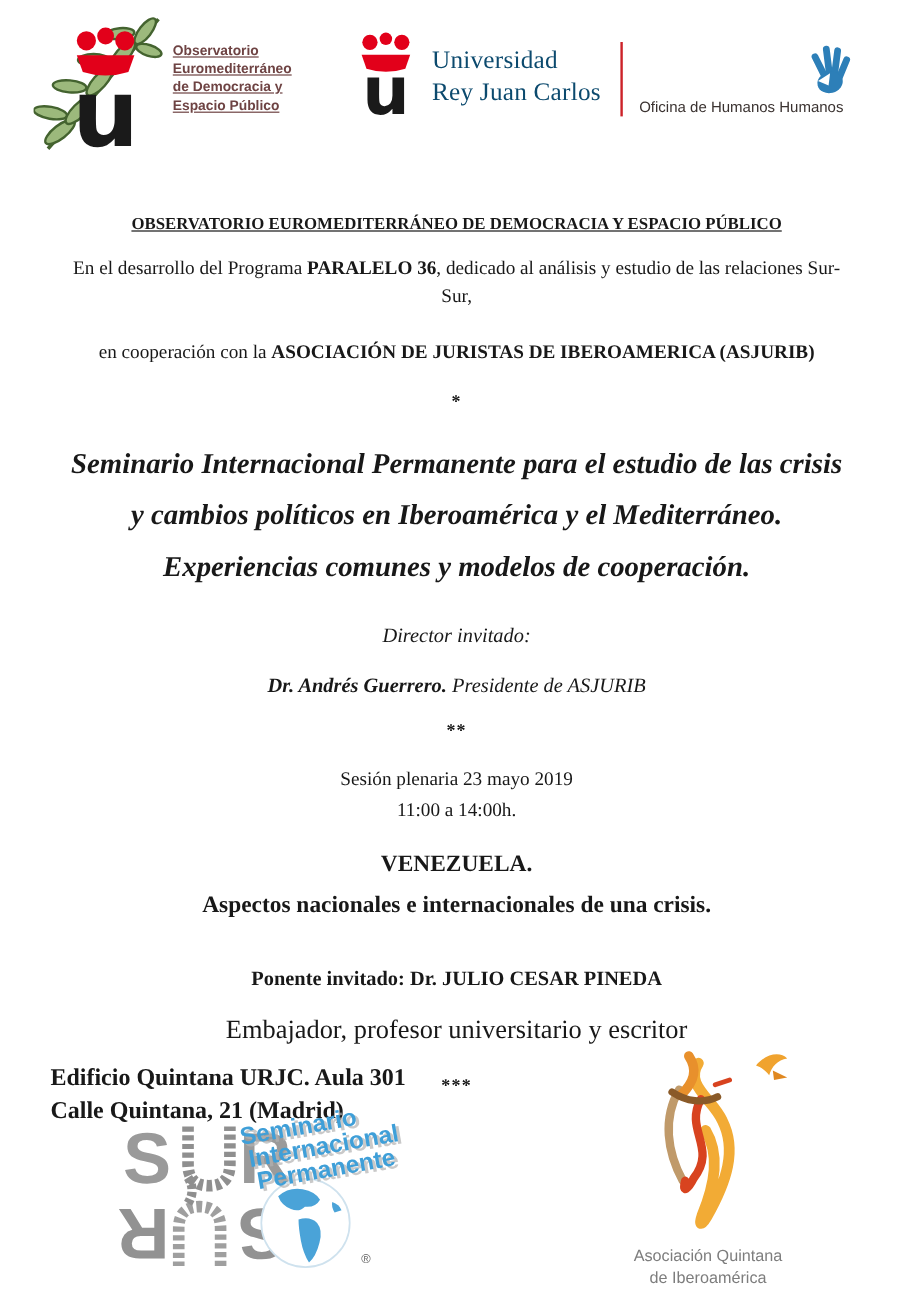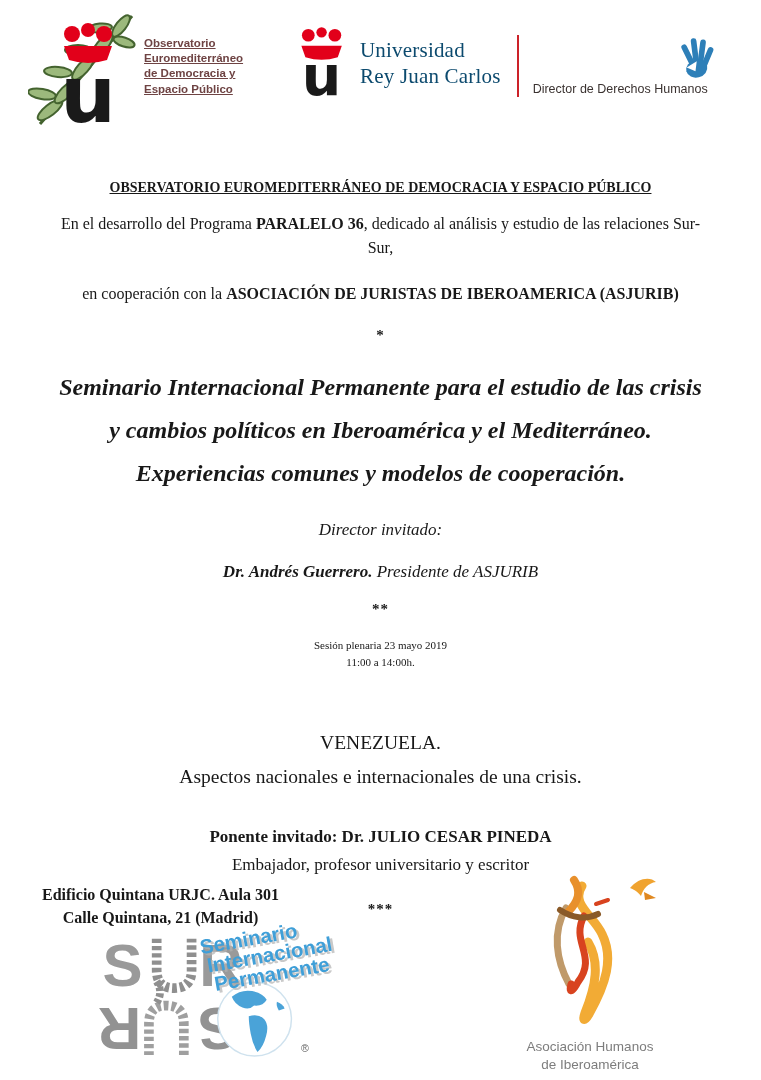--- a/index.html
+++ b/index.html
@@ -30,28 +30,28 @@
   .main-title { font-size:14px; font-weight:bold; text-decoration:underline; line-height:1.65; margin-top:6px; }
   .para { font-size:16px; line-height:1.5; margin-top:13px; }
   .para.p2 { margin-top:22px; }
   .sep { font-size:15px; font-weight:bold; margin-top:21px; letter-spacing:1px; }
   .seminar { font-size:24px; font-weight:bold; font-style:italic; line-height:1.8; margin-top:22px; }
   .director-label { font-size:17px; font-weight:normal; font-style:italic; margin-top:24px; }
   .director-line { font-size:17px; margin-top:22px; }
   .director-line .name { font-weight:bold; font-style:italic; }
   .director-line .role { font-style:italic; }
   .sep2 { margin-top:19px; }
-  .session { font-size:11px; line-height:1.62; margin-top:19px; }
-  .event-title { font-size:19.5px; font-weight:normal; line-height:1.72; margin-top:54px; }
+  .session { font-size:16px; line-height:1.62; margin-top:19px; }
+  .event-title { font-size:19.5px; font-weight:bold; line-height:1.72; margin-top:16px; }
   .speaker { font-size:17px; font-weight:bold; margin-top:34px; }
-  .speaker-desc { font-size:17px; margin-top:8px; }
+  .speaker-desc { font-size:22px; margin-top:19px; }
   .sep3 { margin-top:26px; }
   
-  .address { position:absolute; left:42px; top:884px; text-align:center;
-    font-size:16px; font-weight:bold; line-height:1.42; }
+  .address { position:absolute; left:42px; top:884px; text-align:left;
+    font-size:20px; font-weight:bold; line-height:1.42; }
   .sursur-logo { position:absolute; left:84px; top:924px; }
   .aji-logo { position:absolute; left:502px; top:870px; }
   .aji-caption { position:absolute; left:470px; top:1038px; width:240px; text-align:center;
     font-family:"Liberation Sans", sans-serif; font-size:13.5px; color:#7d7d7d; line-height:1.35; }
 </style>
 </head>
 <body>
 
 <div class="page">
 
@@ -108,21 +108,21 @@
       <svg class="hand" width="40" height="44" viewBox="0 0 60 70">
         <g stroke="#2d7fb8" stroke-width="9" stroke-linecap="round">
           <line x1="20" y1="42" x2="8" y2="18"></line>
           <line x1="27" y1="40" x2="23" y2="8"></line>
           <line x1="34" y1="41" x2="38" y2="10"></line>
           <line x1="40" y1="46" x2="50" y2="22"></line>
         </g>
         <ellipse cx="28" cy="52" rx="17" ry="14" fill="#2d7fb8" transform="rotate(-14 28 52)"></ellipse>
         <path d="M12,50 L28,40 L26,56 Z" fill="#ffffff"></path>
       </svg>
-      <div class="oficina-label">Director de Derechos Humanos</div>
+      <div class="oficina-label">Oficina de Humanos Humanos</div>
     </div>
   </div>
 
   <div class="content">
     <div class="main-title">OBSERVATORIO EUROMEDITERRÁNEO DE DEMOCRACIA Y ESPACIO PÚBLICO</div>
 
     <div class="para"><span>En el desarrollo del Programa </span><b>PARALELO 36</b><span>, dedicado al análisis y estudio de las relaciones Sur-Sur,</span></div>
 
     <div class="para p2"><span>en cooperación con la </span><b>ASOCIACIÓN DE JURISTAS DE IBEROAMERICA (ASJURIB)</b></div>
 
@@ -208,17 +208,17 @@
 
       <path d="M94,34 l12,-4" stroke="#d8431f" stroke-width="4"></path>
     </g>
 
     <g>
       <path d="M128,18 C136,8 148,6 154,12 C146,13 141,19 139,26 C135,21 131,19 128,18 Z" fill="#f0a32f"></path>
       <path d="M142,22 L154,28 L143,30 Z" fill="#e08820"></path>
     </g>
   </svg>
   <div class="aji-caption">
-    <div>Asociación Humanos</div>
+    <div>Asociación Quintana</div>
     <div>de Iberoamérica</div>
   </div>
 
 </div>
 
 </body></html>

